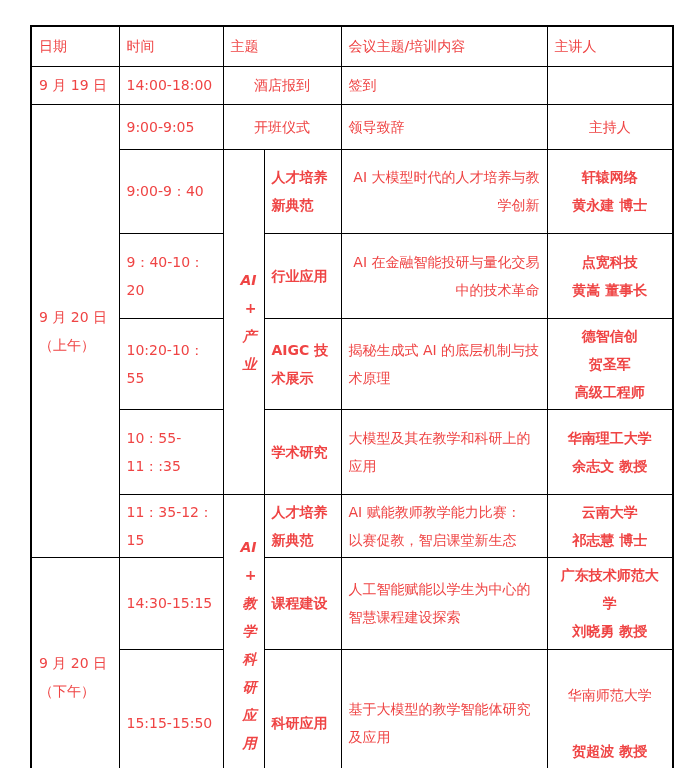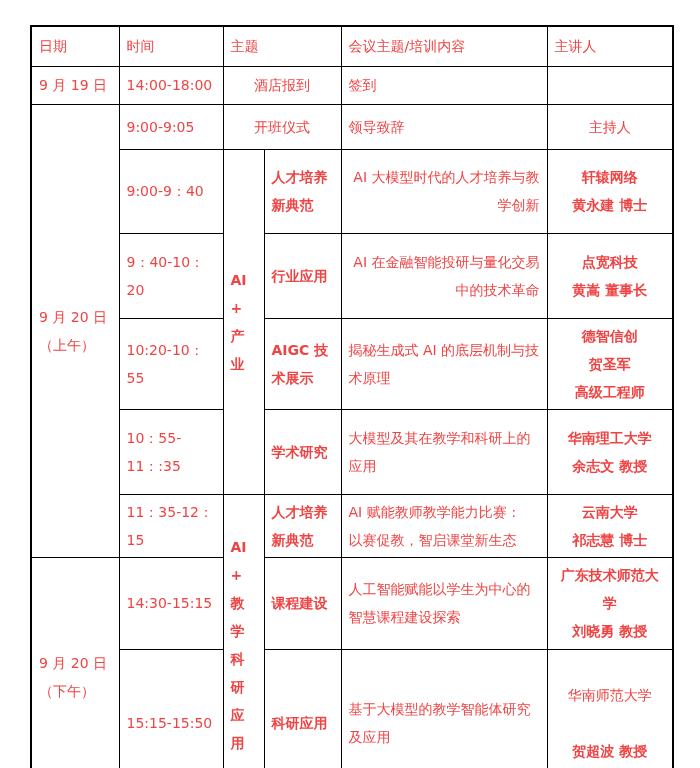--- a/index.html
+++ b/index.html
@@ -22,22 +22,23 @@
     vertical-align: middle;
     white-space: pre-line;
     word-break: break-word;
   }
   td.hdr { font-weight: normal; text-align: left; }
   td.date { text-align: left; }
   td.time { text-align: left; }
   td.topicfull { text-align: center; }
   td.subtopic { font-weight: bold; text-align: left; padding: 3px 5px; margin-top: 28px; }
   td.vgroup {
-    font-weight: bold; text-align: left; padding: 2px;
+    font-weight: bold; text-align: right; padding: 2px;
     line-height: 2.1;
+    font-style: italic;
   }
   td.content { text-align: left; }
   td.content.centered { text-align: right; }
   td.speaker { font-weight: bold; text-align: center; padding: 3px 4px; }
   td.speaker .reg { font-weight: normal; }
   tr.h-40  { height: 40px; }
   tr.h-38  { height: 38px; padding-left: 39px; }
   tr.h-45  { height: 45px; }
   tr.h-84  { height: 84px; }
   tr.h-85  { height: 85px; }

